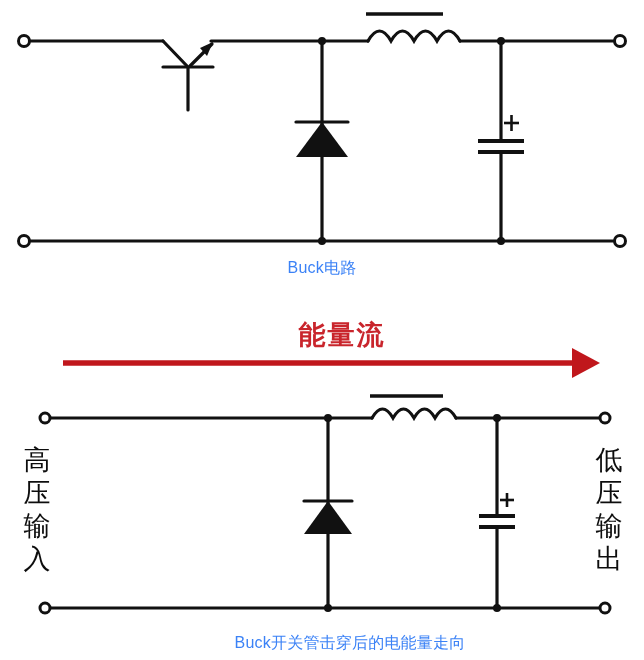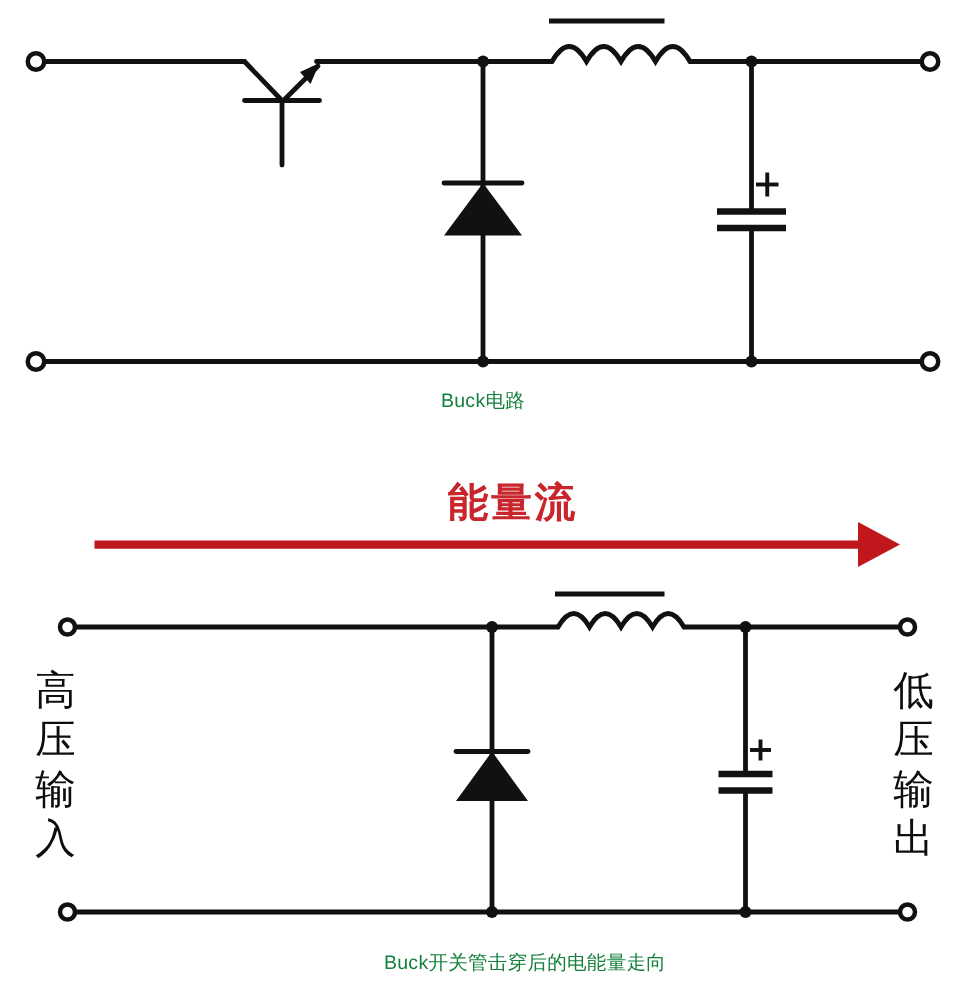--- a/index.html
+++ b/index.html
@@ -70,22 +70,22 @@
     stroke: #c0171c;
     stroke-width: 5.5;
     stroke-linecap: butt;
   }
   .red-arrow-head {
     fill: #c0171c;
   }
 
   .caption {
     position: absolute;
-    color: #15803d;
-    font-size: 13px;
+    color: #3b82f6;
+    font-size: 16px;
     letter-spacing: 0.2px;
     white-space: nowrap;
     font-family: "Liberation Sans", "DejaVu Sans", sans-serif;
   }
   #caption-top {
     left: 0;
     width: 644px;
     text-align: center;
     top: 258px;
   }

